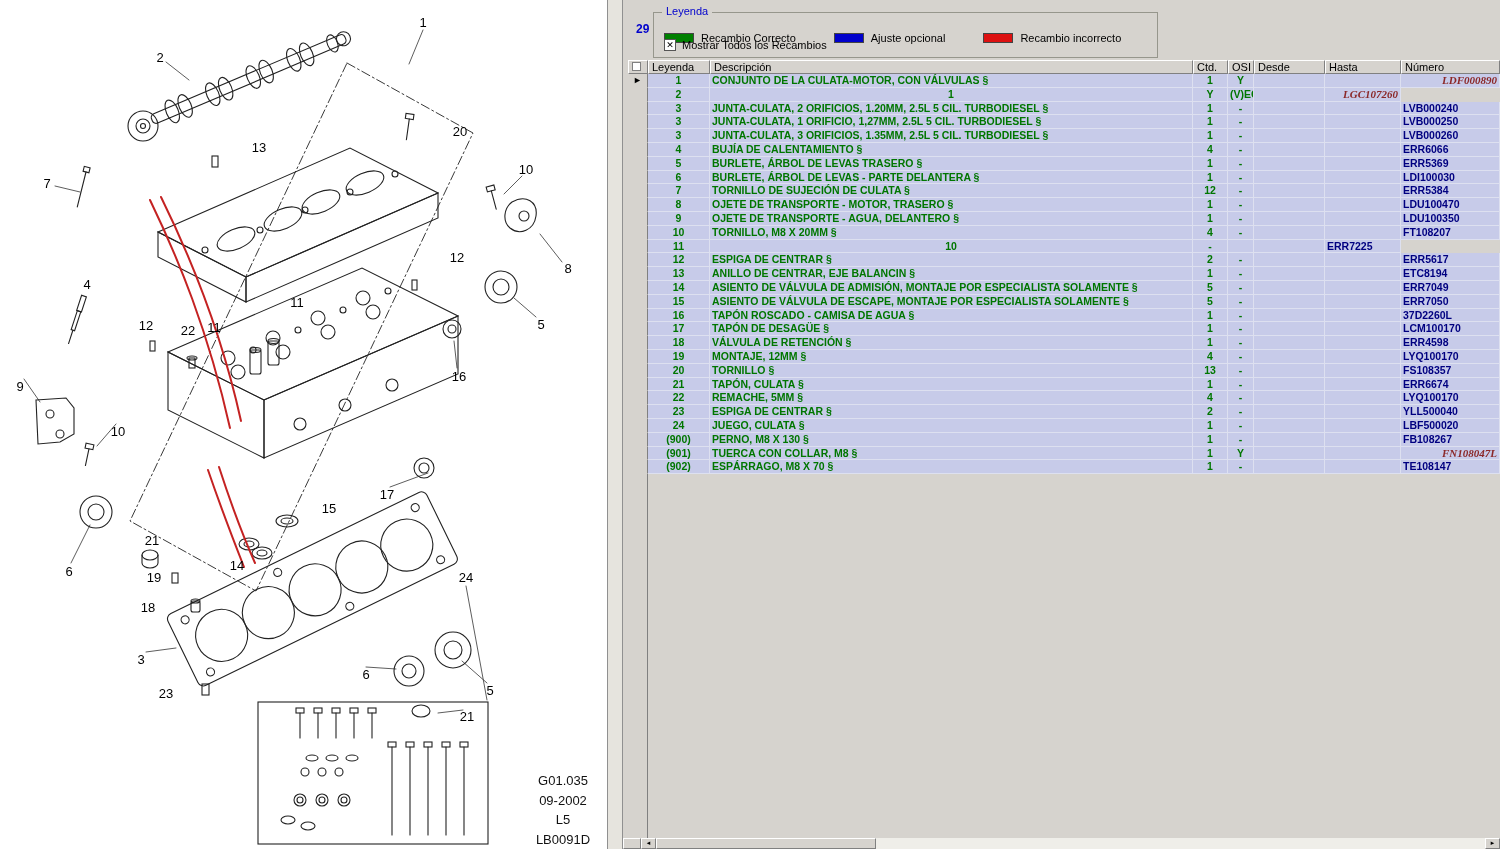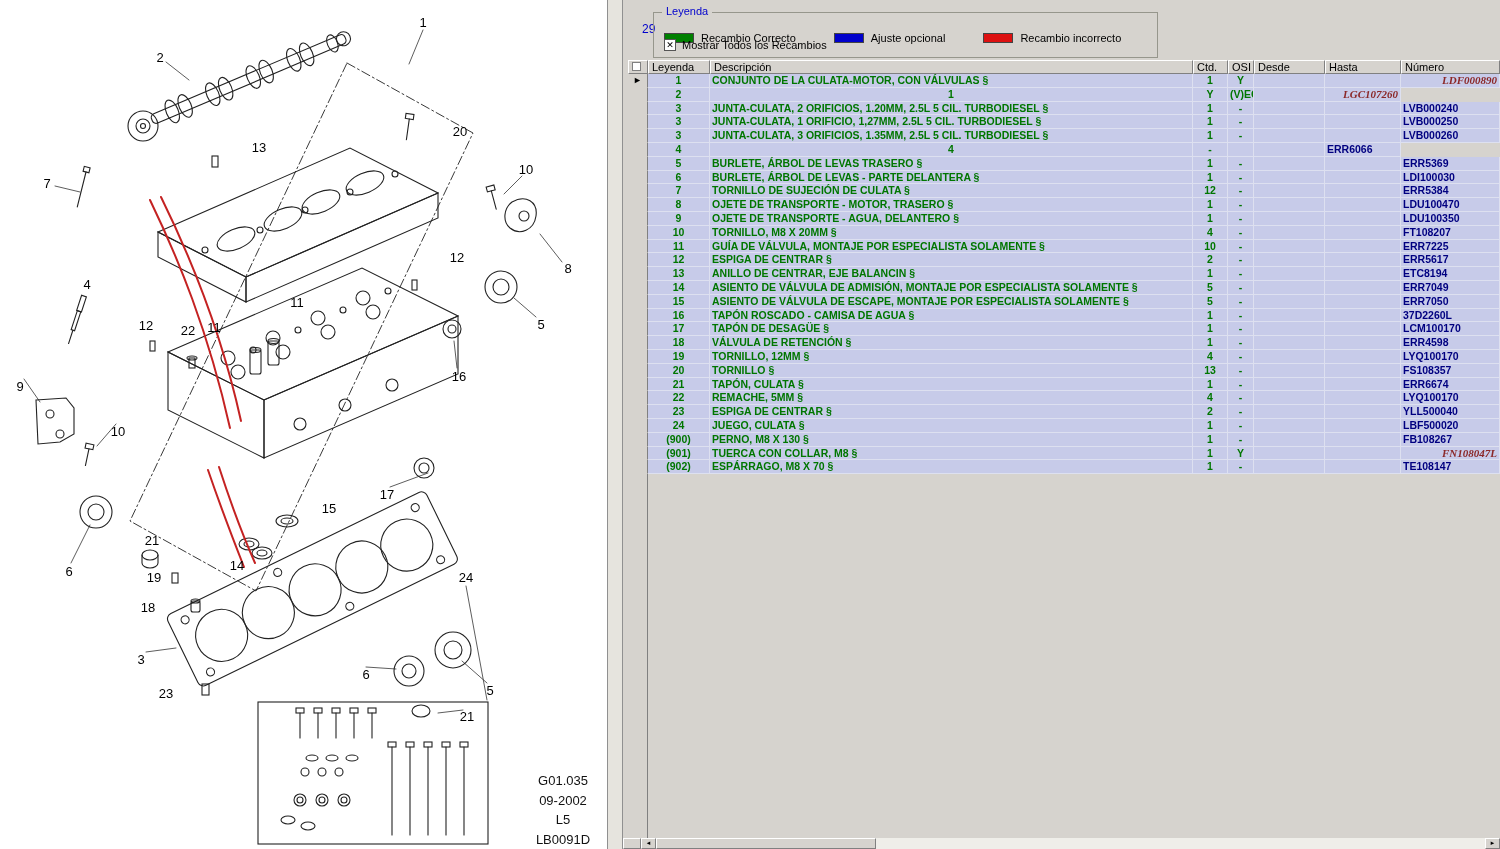--- a/index.html
+++ b/index.html
@@ -12,21 +12,21 @@
   .callout { position:absolute; transform:translate(-50%,-50%); font-size:13px; color:#000; }
   .diagram-footer { position:absolute; left:528px; top:771px; width:70px; text-align:center;
                     font-size:13px; color:#111; line-height:19.5px; }
 
   
   .splitter { position:absolute; left:607px; top:0; width:16px; height:849px;
               background:#e6e4de; border-left:1px solid #909090; border-right:1px solid #909090; }
 
   
   .right-pane { position:absolute; left:623px; top:0; width:877px; height:849px; background:#d6d3ce; }
-  .page-index { position:absolute; left:19px; top:22px; color:#0000cc; font-weight:normal; font-size:12px; }
+  .page-index { position:absolute; left:13px; top:22px; color:#0000cc; font-weight:bold; font-size:12px; }
 
   .groupbox { position:absolute; left:30px; top:12px; width:505px; height:46px; border:1px solid #96968c; }
   .groupbox-title { position:absolute; top:-8px; left:8px; background:#d6d3ce; padding:0 4px;
                     color:#0000cc; font-size:11px; }
   .legend-row { position:absolute; left:10px; top:19px; display:flex; align-items:flex-start; }
   .legend-item { display:flex; align-items:center; margin-right:38px; }
   .swatch { width:30px; height:10px; border:1px solid #444; margin-right:7px; }
   .legend-label { font-size:11px; color:#000; white-space:nowrap; }
   .cb-row { position:absolute; left:10px; top:26px; display:flex; align-items:center; }
   .checkbox { width:12px; height:12px; background:#fff; border:1px solid #555;
@@ -402,20 +402,21 @@
     <div class="cell c-desc">JUNTA-CULATA, 3 ORIFICIOS, 1.35MM, 2.5L 5 CIL. TURBODIESEL §</div>
     <div class="cell c-ctd">1</div>
     <div class="cell c-osi">-</div>
     <div class="cell c-desde"></div>
     <div class="cell c-hasta"></div>
     <div class="cell c-num">LVB000260</div>
   </div>
           <div class="grid-row">
     <div class="cell c-ind"></div>
     <div class="cell c-ley">4</div>
+    <div class="cell c-desc">BUJÍA DE CALENTAMIENTO §</div>
     <div class="cell c-ctd">4</div>
     <div class="cell c-osi">-</div>
     <div class="cell c-desde"></div>
     <div class="cell c-hasta"></div>
     <div class="cell c-num">ERR6066</div>
   </div>
           <div class="grid-row">
     <div class="cell c-ind"></div>
     <div class="cell c-ley">5</div>
     <div class="cell c-desc">BURLETE, ÁRBOL DE LEVAS TRASERO §</div>
@@ -471,21 +472,20 @@
     <div class="cell c-desc">TORNILLO, M8 X 20MM §</div>
     <div class="cell c-ctd">4</div>
     <div class="cell c-osi">-</div>
     <div class="cell c-desde"></div>
     <div class="cell c-hasta"></div>
     <div class="cell c-num">FT108207</div>
   </div>
           <div class="grid-row">
     <div class="cell c-ind"></div>
     <div class="cell c-ley">11</div>
-    <div class="cell c-desc">GUÍA DE VÁLVULA, MONTAJE POR ESPECIALISTA SOLAMENTE §</div>
     <div class="cell c-ctd">10</div>
     <div class="cell c-osi">-</div>
     <div class="cell c-desde"></div>
     <div class="cell c-hasta"></div>
     <div class="cell c-num">ERR7225</div>
   </div>
           <div class="grid-row">
     <div class="cell c-ind"></div>
     <div class="cell c-ley">12</div>
     <div class="cell c-desc">ESPIGA DE CENTRAR §</div>
@@ -551,21 +551,21 @@
     <div class="cell c-desc">VÁLVULA DE RETENCIÓN §</div>
     <div class="cell c-ctd">1</div>
     <div class="cell c-osi">-</div>
     <div class="cell c-desde"></div>
     <div class="cell c-hasta"></div>
     <div class="cell c-num">ERR4598</div>
   </div>
           <div class="grid-row">
     <div class="cell c-ind"></div>
     <div class="cell c-ley">19</div>
-    <div class="cell c-desc">TORNILLO, 12MM §</div>
+    <div class="cell c-desc">MONTAJE, 12MM §</div>
     <div class="cell c-ctd">4</div>
     <div class="cell c-osi">-</div>
     <div class="cell c-desde"></div>
     <div class="cell c-hasta"></div>
     <div class="cell c-num">LYQ100170</div>
   </div>
           <div class="grid-row">
     <div class="cell c-ind"></div>
     <div class="cell c-ley">20</div>
     <div class="cell c-desc">TORNILLO §</div>

